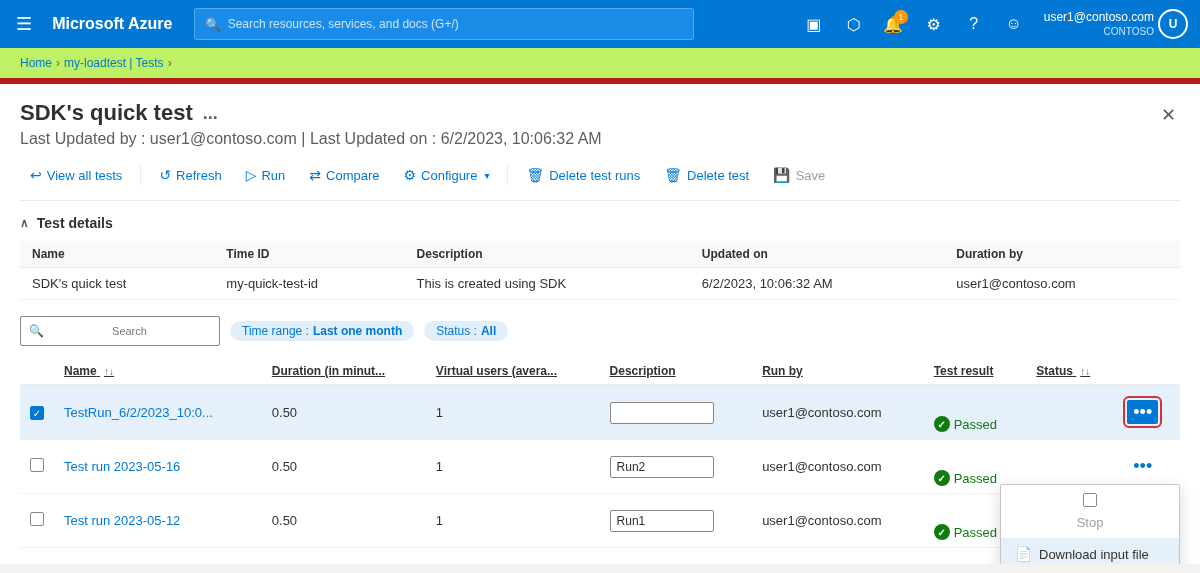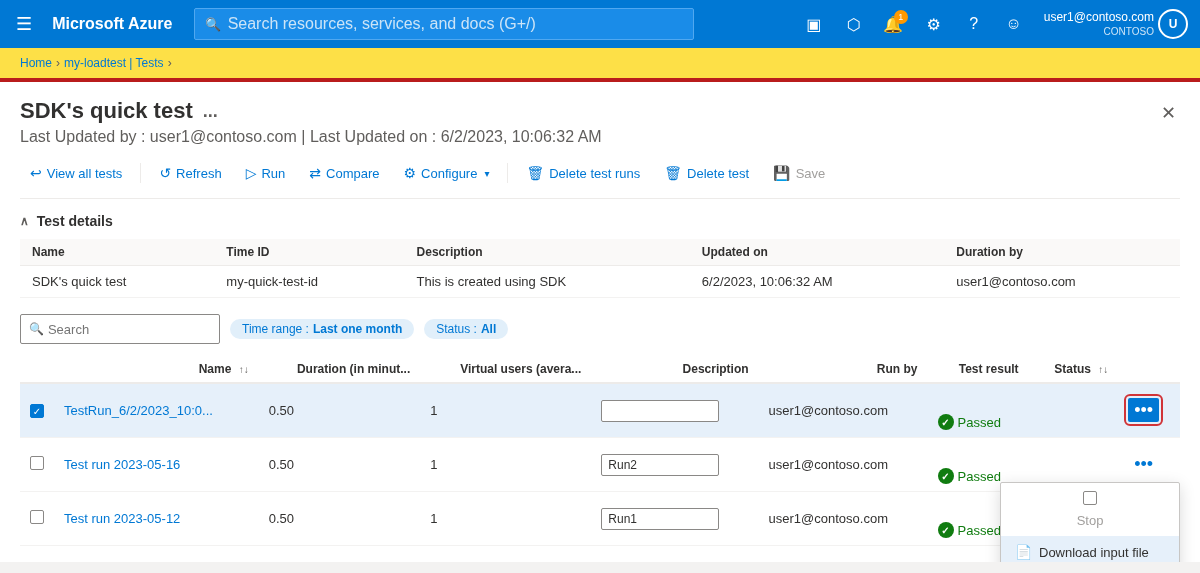--- a/index.html
+++ b/index.html
@@ -26,48 +26,48 @@
       align-items: center;
       padding: 0 10px;
       height: 32px;
       margin: 0 12px;
     }
     .top-nav .search-bar input {
       background: transparent;
       border: none;
       outline: none;
       color: #cce4f7;
-      font-size: 16px;
+      font-size: 12px;
       width: 100%;
     }
     .top-nav .search-bar input::placeholder { color: #cce4f7; }
     .top-nav .search-icon-nav { color: #cce4f7; margin-right: 6px; font-size: 13px; }
     .nav-icons { display: flex; align-items: center; gap: 4px; margin-left: auto; }
     .nav-icon { color: white; width: 36px; height: 36px; display: flex; align-items: center; justify-content: center; cursor: pointer; font-size: 16px; position: relative; }
     .nav-icon .badge {
       position: absolute; top: 4px; right: 4px;
       background: #f90; color: white; font-size: 9px;
       border-radius: 50%; width: 14px; height: 14px;
       display: flex; align-items: center; justify-content: center;
     }
     .user-info { color: white; font-size: 12px; text-align: right; margin-left: 8px; line-height: 1.3; }
     .user-info .username { font-size: 12px; }
     .user-info .org { font-size: 10px; color: #cce4f7; }
     .avatar { background: #0078d4; border: 2px solid white; border-radius: 50%; width: 30px; height: 30px; display: flex; align-items: center; justify-content: center; color: white; font-size: 12px; font-weight: bold; }
 
     
     .breadcrumb {
-      background: #fde047;
+      background: #bef264;
       padding: 8px 20px;
       font-size: 12px;
       color: #0078d4;
       display: flex;
       align-items: center;
       gap: 4px;
-      border-bottom: 4px solid #b91c1c;
+      border-bottom: 6px solid #b91c1c;
     }
     .breadcrumb span { color: #605e5c; }
     .breadcrumb a { color: #0078d4; text-decoration: none; cursor: pointer; }
 
     
     .main-content {
       background: white;
       padding: 16px 20px;
       flex: 1;
       position: relative;
@@ -172,50 +172,52 @@
       display: flex;
       align-items: center;
       padding: 0 8px;
       height: 30px;
       background: white;
       width: 200px;
     }
     .search-input-wrap input {
       border: none;
       outline: none;
-      font-size: 13px;
+      font-size: 11px;
       width: 100%;
       color: #323130;
+      text-align: center;
     }
     .search-input-wrap .search-icon { color: #605e5c; font-size: 12px; margin-right: 4px; }
     .filter-pill {
       background: #e1effa;
       color: #0078d4;
       border-radius: 20px;
       padding: 3px 12px;
       font-size: 12px;
       border: none;
       cursor: pointer;
       display: flex;
       align-items: center;
       gap: 4px;
     }
     .filter-pill strong { font-weight: 600; }
 
     
     .runs-table { width: 100%; border-collapse: collapse; }
     .runs-table th {
-      text-align: right;
+      text-align: left;
       padding: 6px 10px;
       font-weight: 600;
       font-size: 12px;
       color: #323130;
       border-bottom: 2px solid #edebe9;
       cursor: pointer;
       white-space: nowrap;
+      text-decoration: underline;
     }
     .runs-table th .sort-icon { color: #605e5c; font-size: 10px; margin-left: 4px; }
     .runs-table td {
       padding: 7px 10px;
       font-size: 13px;
       color: #323130;
       border-bottom: 1px solid #f3f2f1;
     }
     .runs-table tr.selected td { background: #e6f0fa; }
 
@@ -247,21 +249,21 @@
       font-size: 10px;
       font-weight: bold;
     }
 
     .desc-input {
       border: 1px solid #8a8886;
       border-radius: 2px;
       padding: 3px 6px;
       font-size: 12px;
       color: #323130;
-      width: 118px;
+      width: 104px;
       outline: none;
     }
 
     .more-btn {
       color: #0078d4;
       cursor: pointer;
       font-size: 18px;
       padding: 2px 6px;
       border-radius: 2px;
     }

